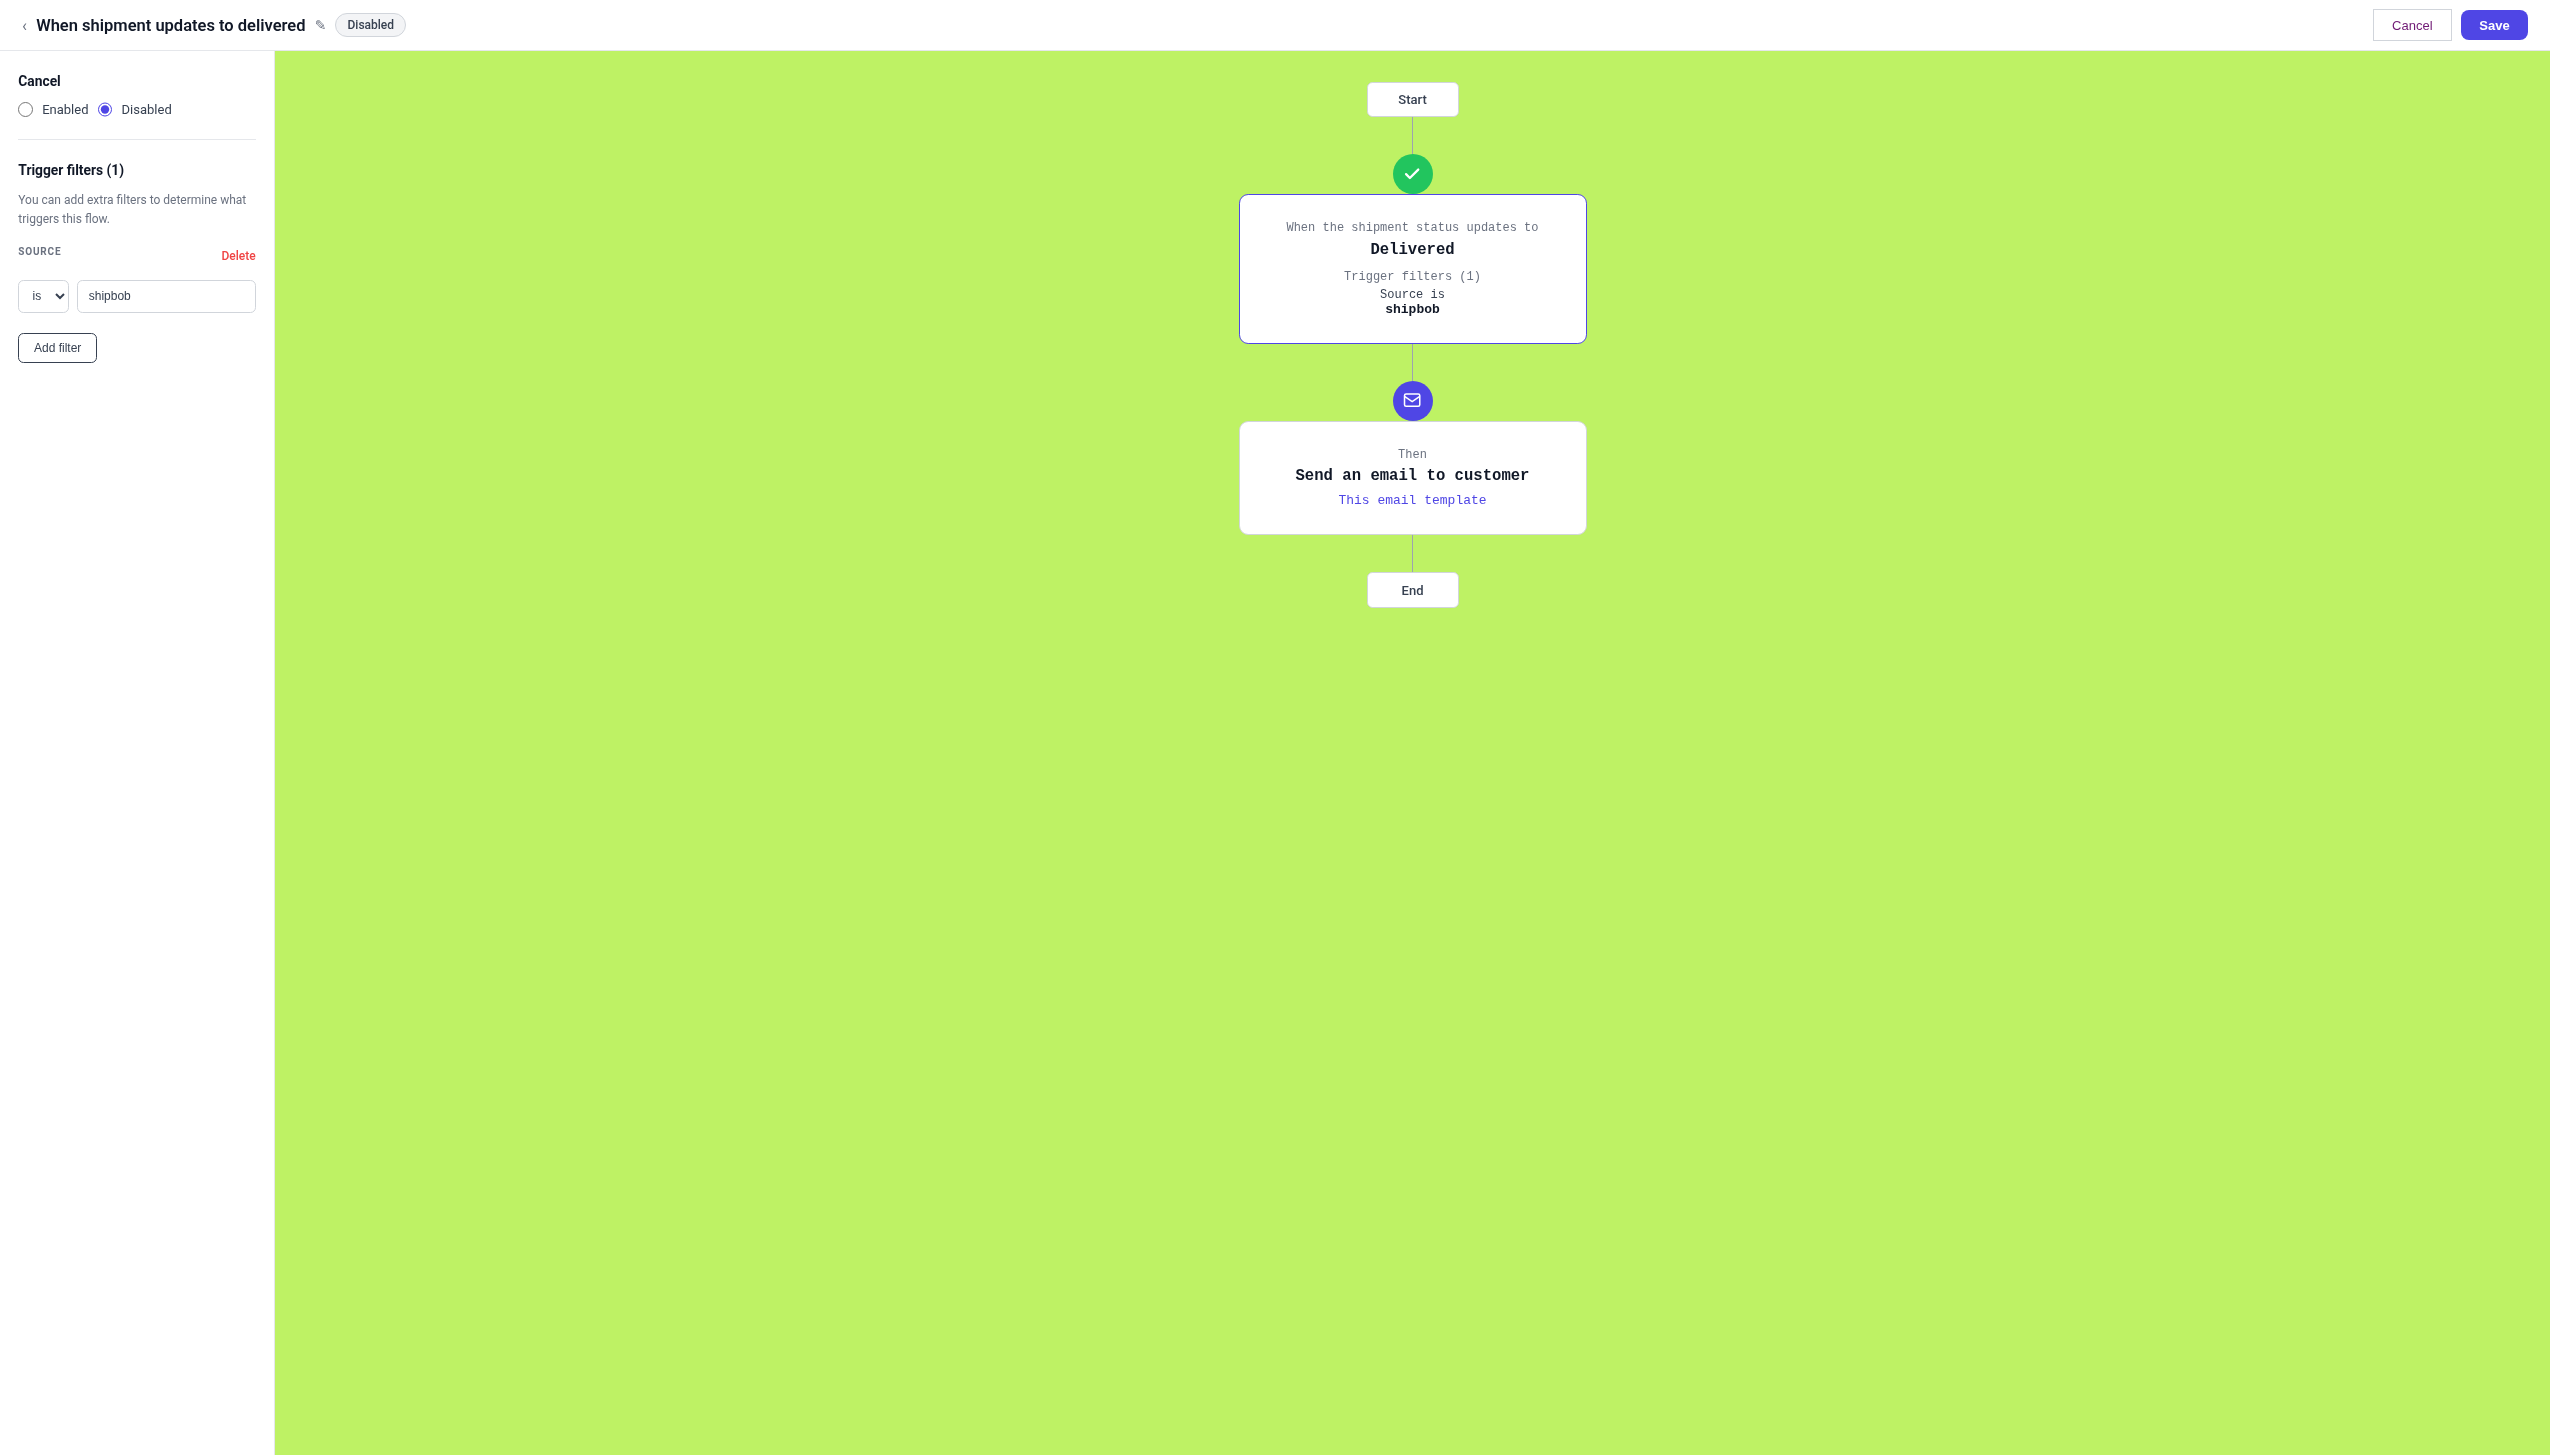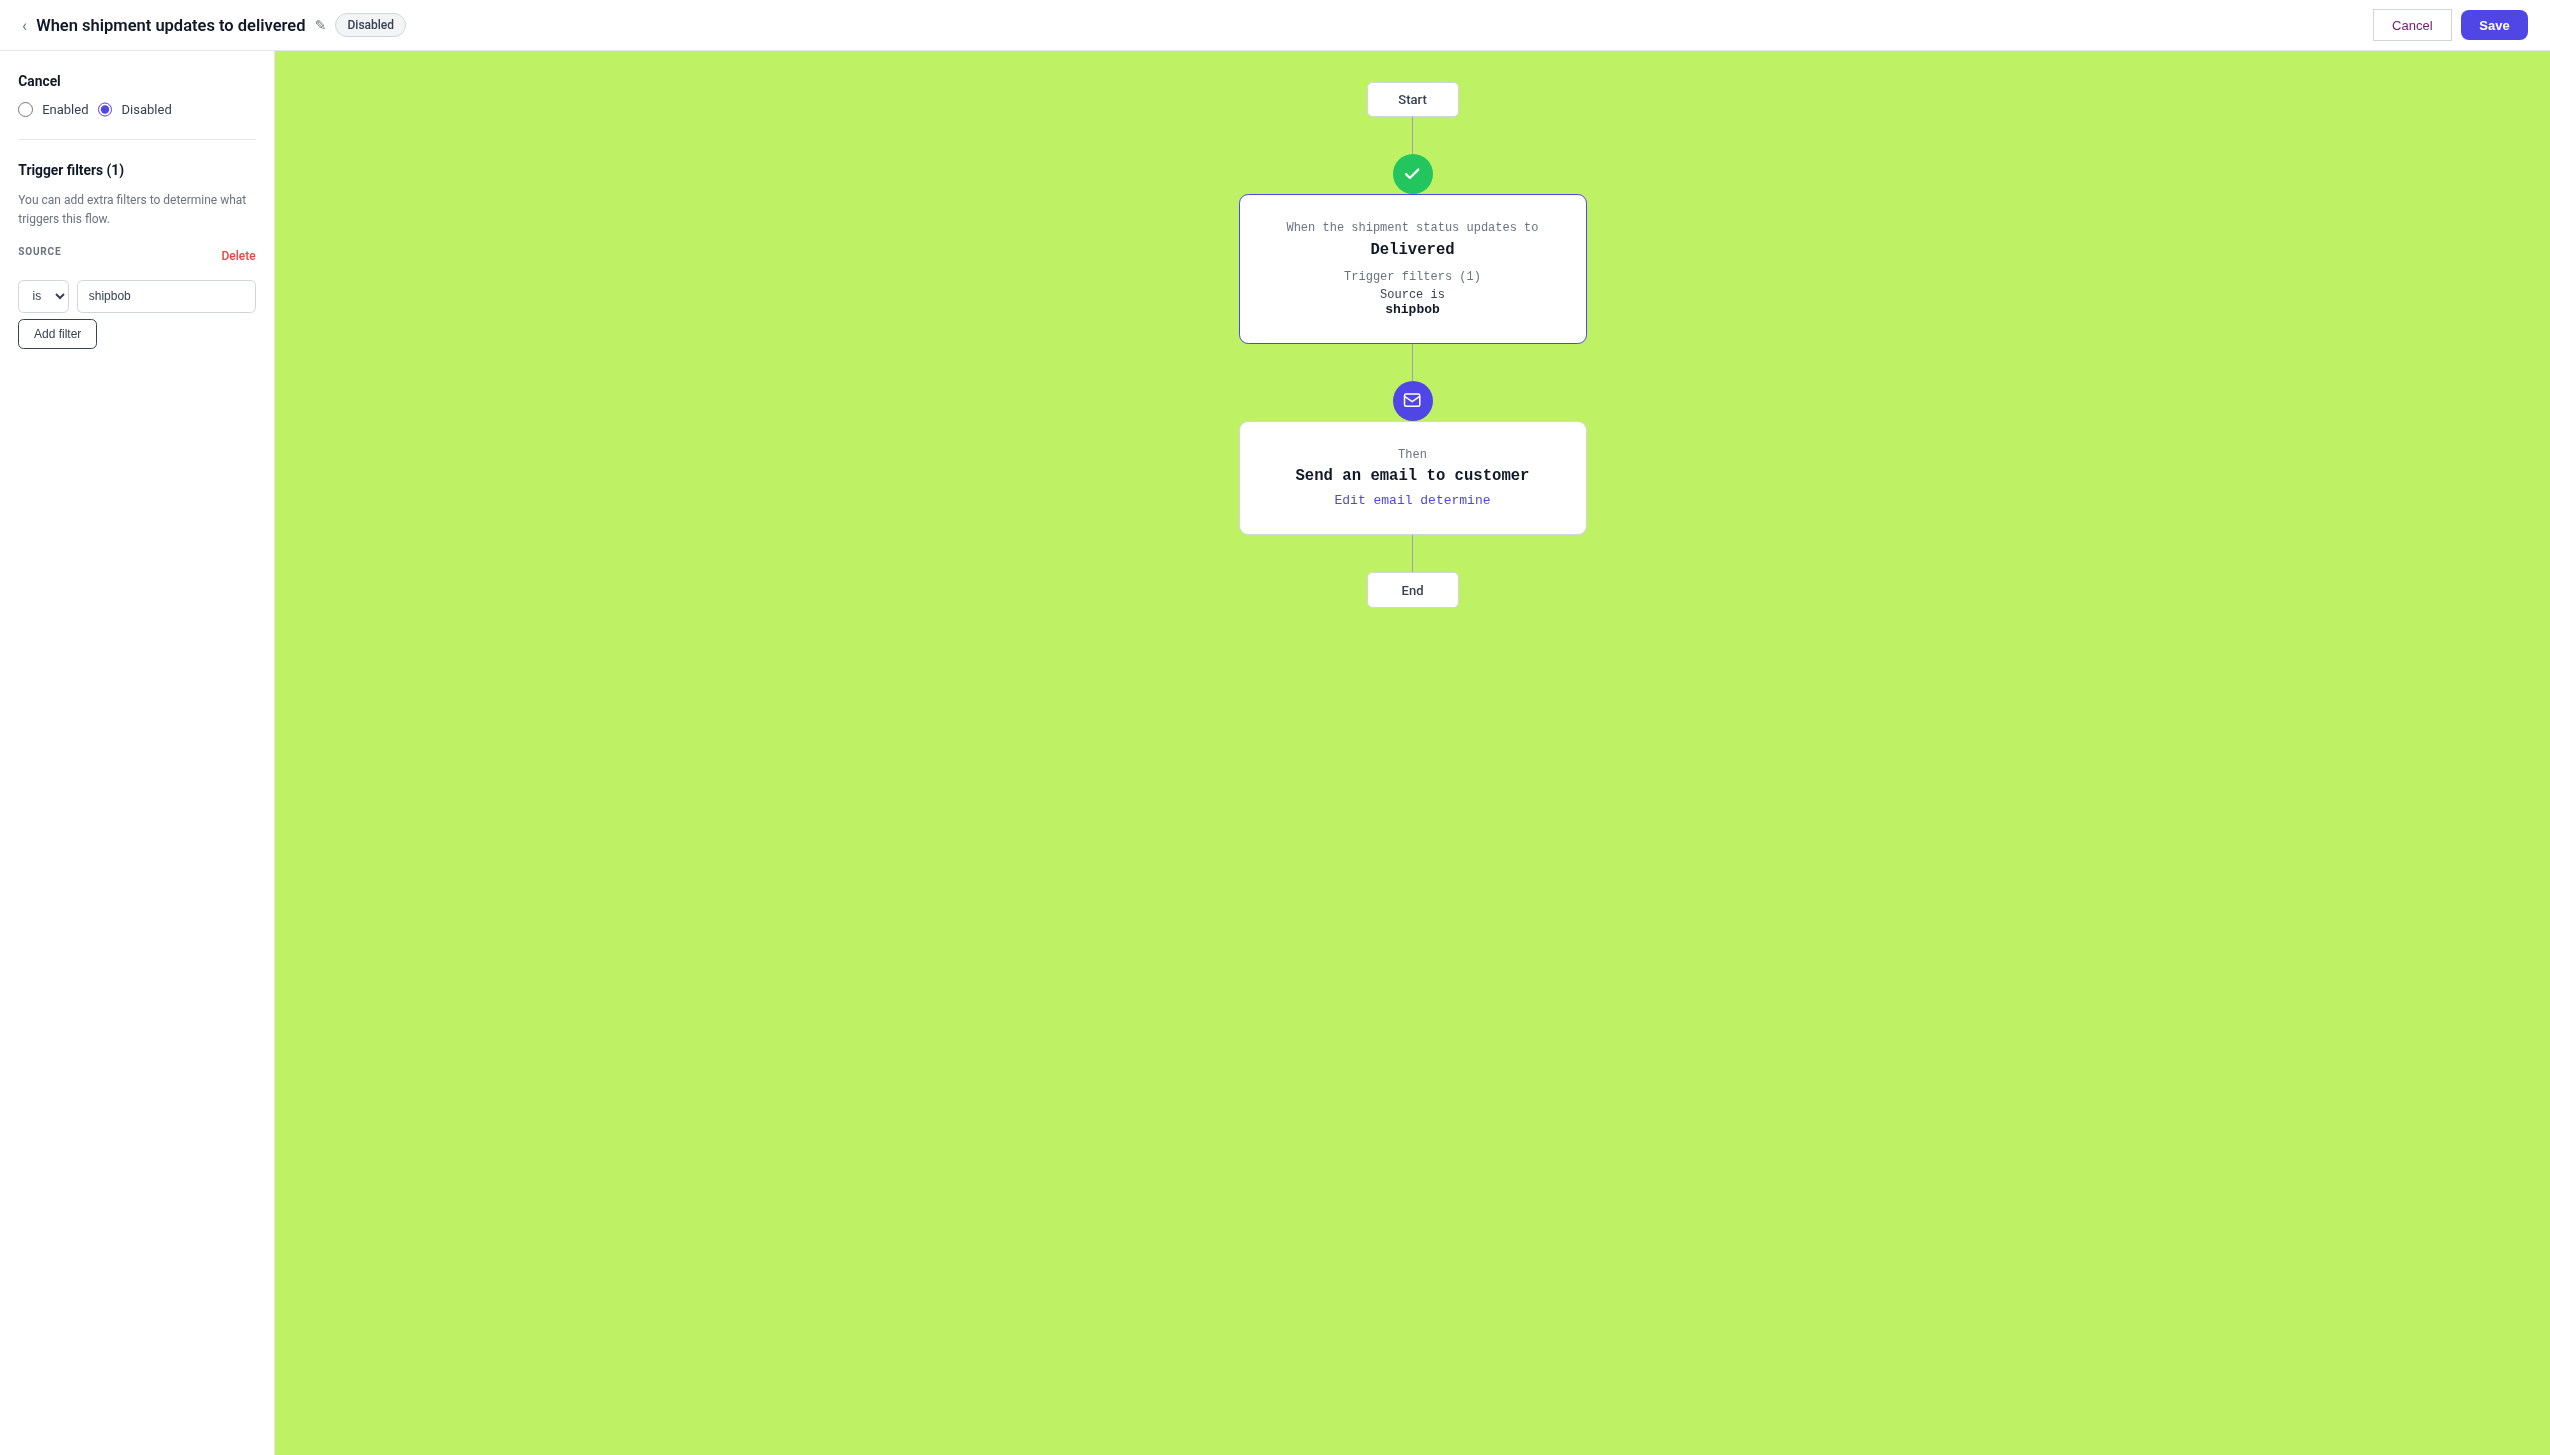--- a/index.html
+++ b/index.html
@@ -152,21 +152,21 @@
     }
     .delete-link {
       color: #ef4444;
       font-size: 12px;
       cursor: pointer;
       font-weight: 500;
     }
     .filter-inputs {
       display: flex;
       gap: 7.3px;
-      margin-bottom: 6px;
+      margin-bottom: 20px;
     }
     .filter-select {
       border: 0.9px solid #d1d5db;
       border-radius: 5.5px;
       padding: 7.3px 9.2px;
       font-size: 12px;
       color: #374151;
       background: #fff;
       cursor: pointer;
       width: 64px;
@@ -393,21 +393,21 @@
       <div class="flow-icon-circle purple">
         <svg viewBox="0 0 24 24" xmlns="http://www.w3.org/2000/svg">
           <rect x="2" y="4" width="20" height="16" rx="2" fill="none" stroke="#fff" stroke-width="2"></rect>
           <path d="M2 7l10 7 10-7" stroke="#fff" stroke-width="2" fill="none"></path>
         </svg>
       </div>
 
       <div class="flow-card action-card">
         <div class="flow-card-sub">Then</div>
         <div class="flow-card-title">Send an email to customer</div>
-        <a class="edit-template-link">Edit email determine</a>
+        <a class="edit-template-link">This email template</a>
       </div>
 
       <div class="connector-line"></div>
 
       <div class="flow-node-end">End</div>
 
     </div>
   </main>
 
 </div>

